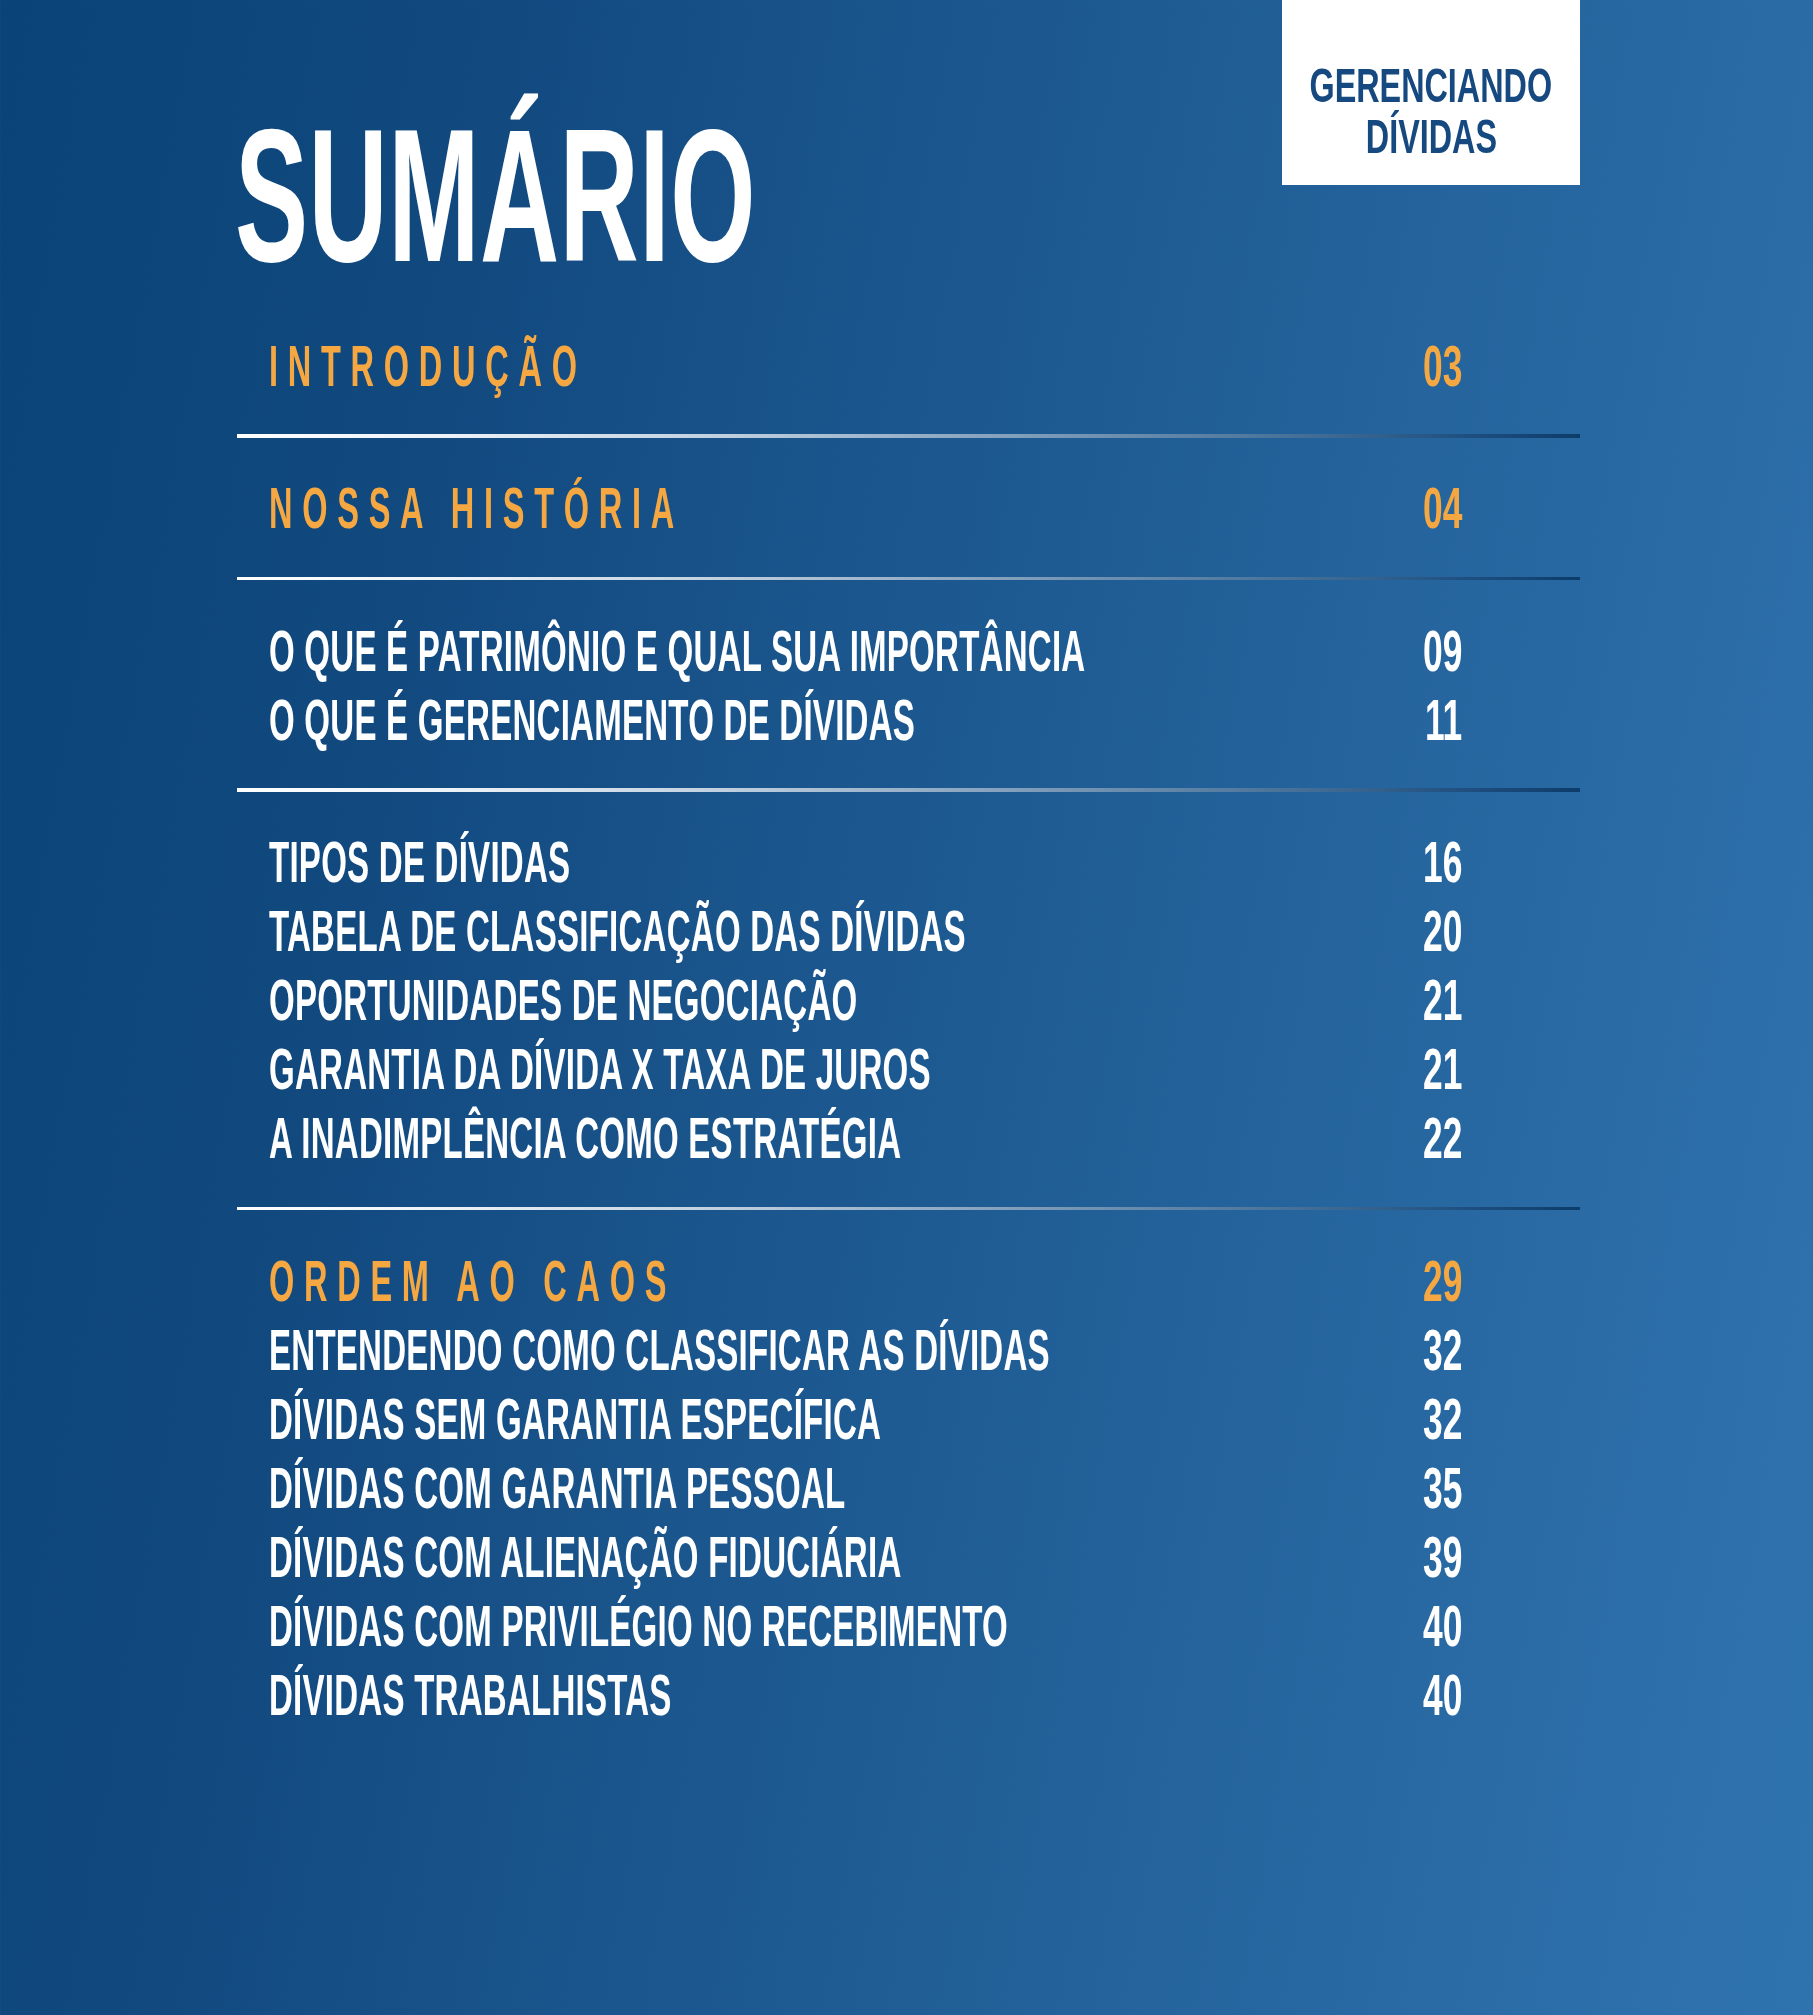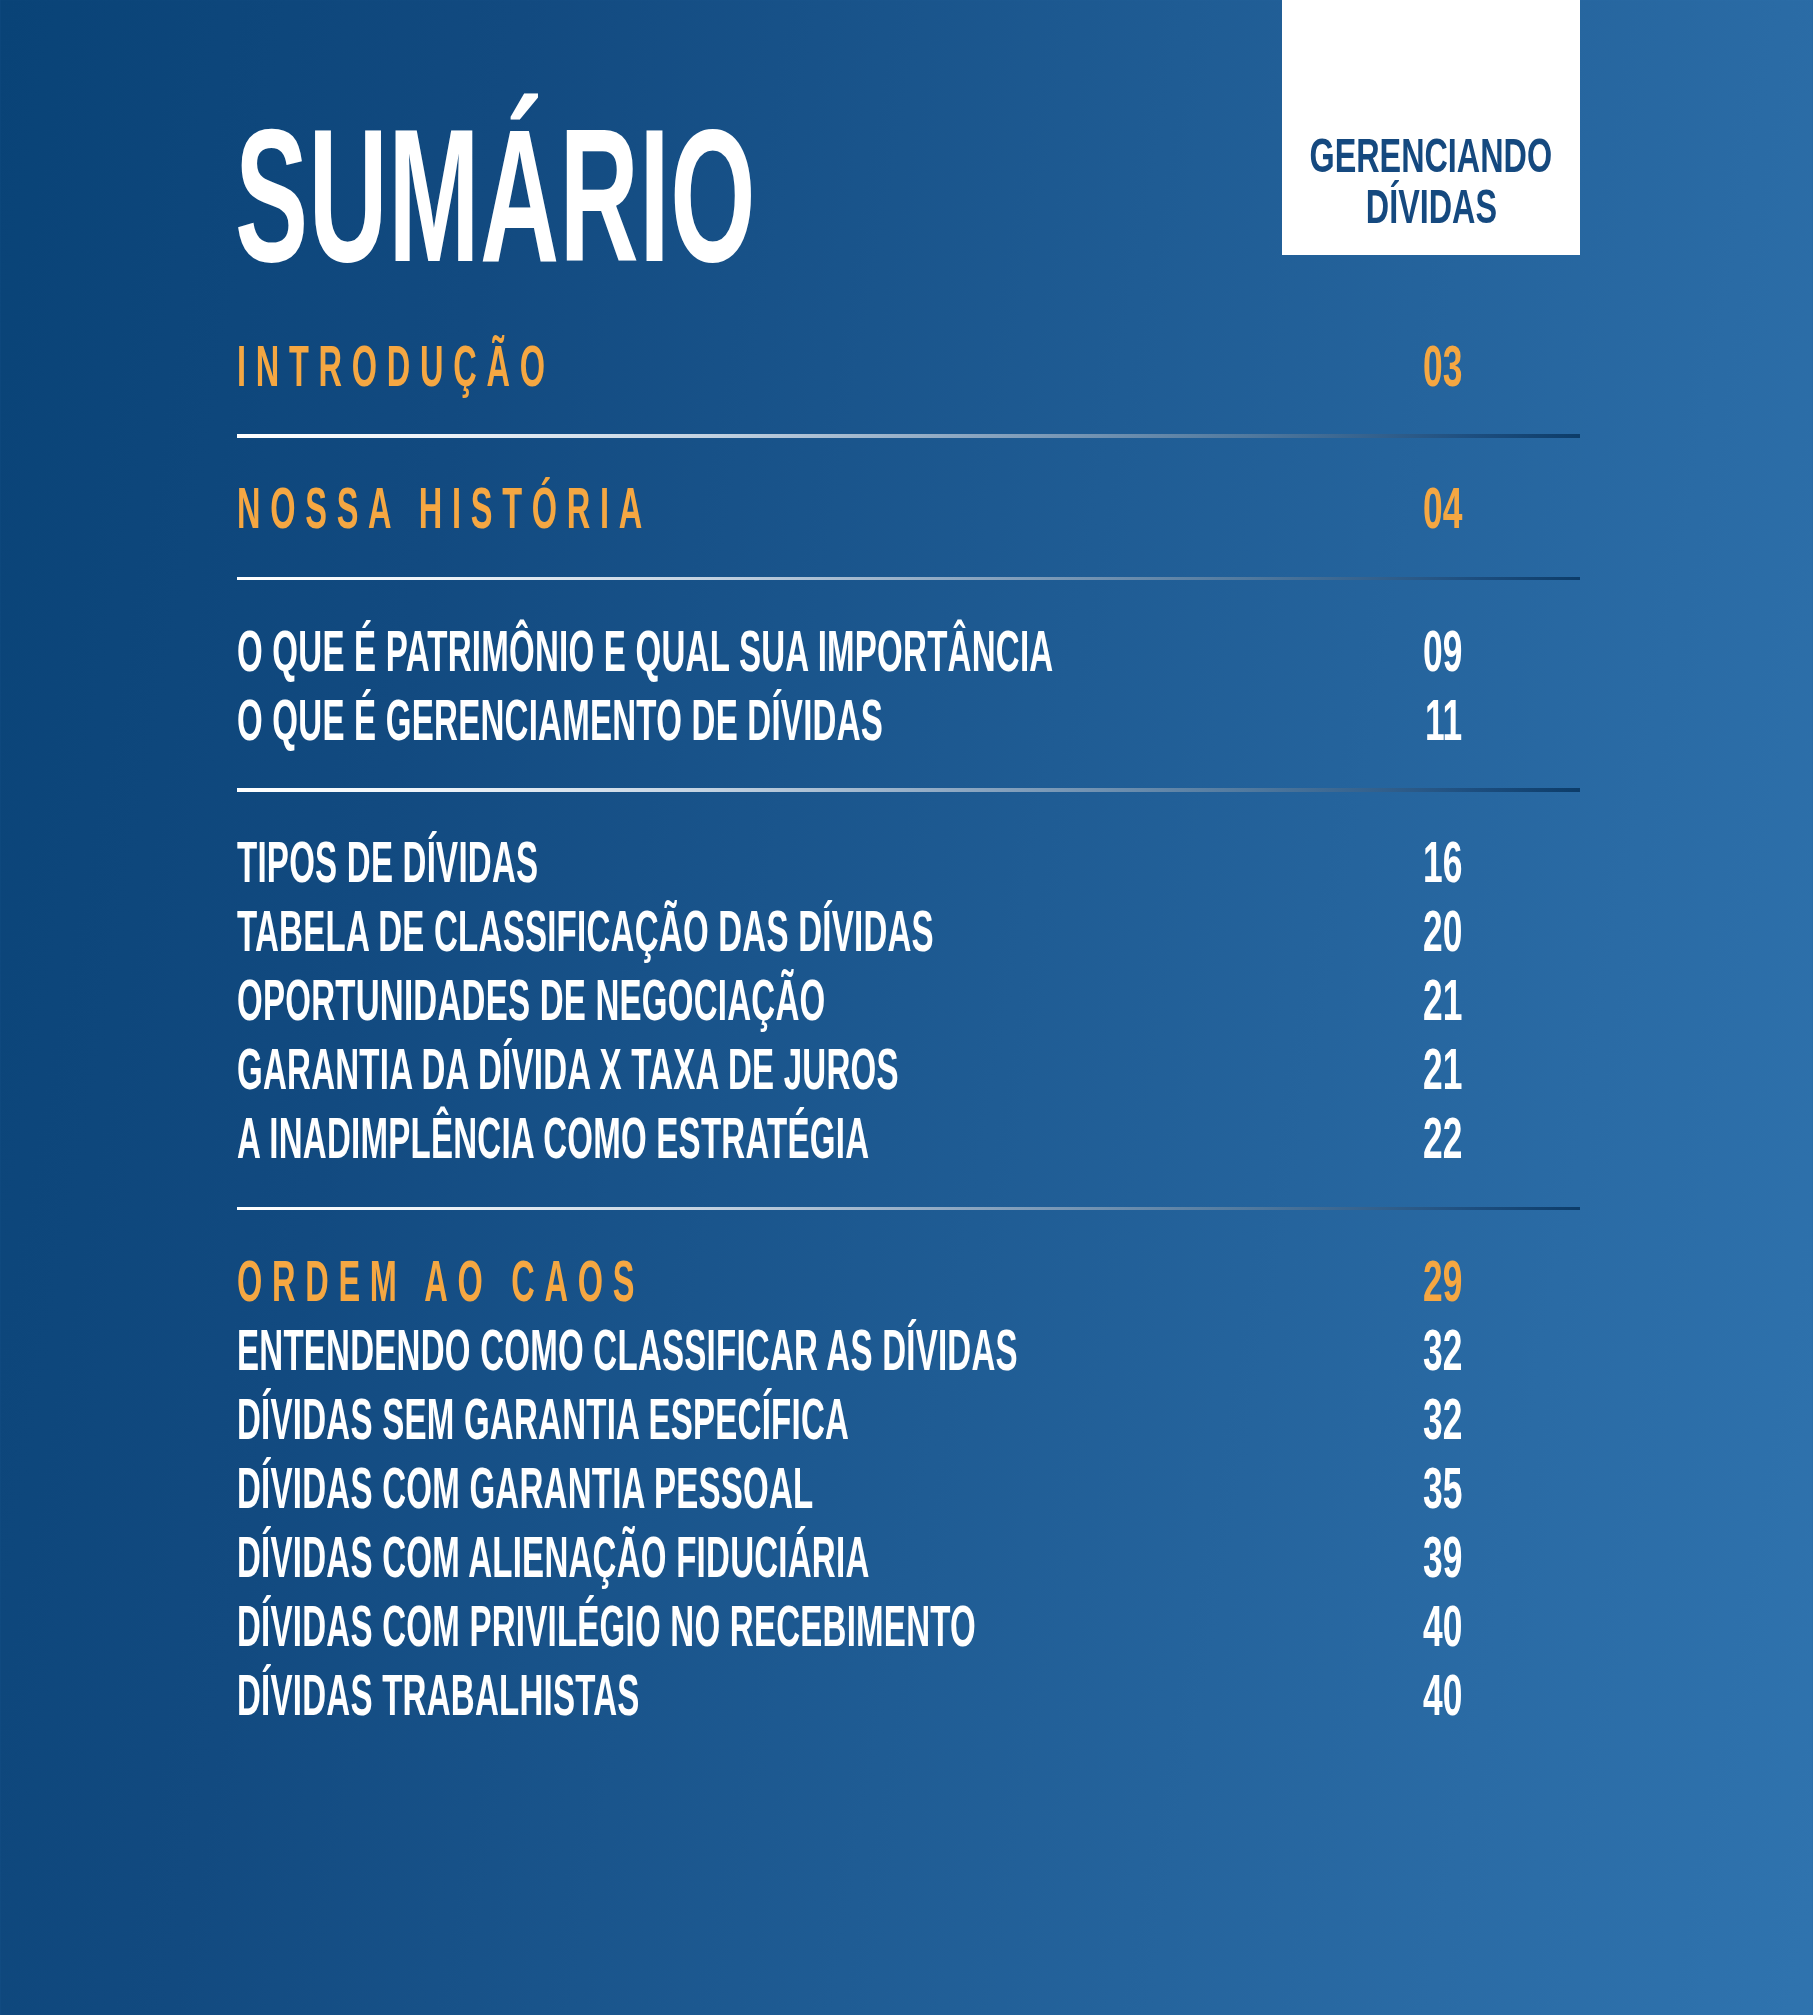--- a/index.html
+++ b/index.html
@@ -10,21 +10,21 @@
       var(--bg-left, #094377) 0%,
       #124a80 22%, #1f5c94 50%, #2a6ba5 75%,
       var(--bg-right, #3278b4) 100%);
     font-family: "Liberation Sans", "DejaVu Sans", sans-serif;
     font-weight: 700;
   }
 
   
   .badge {
     position: absolute; left: 1282px; top: 0;
-    width: 298px; height: 255px;
+    width: 298px; height: 185px;
     background: var(--badge-bg, #ffffff);
     display: flex; flex-direction: column;
     justify-content: flex-end; align-items: center;
     padding-bottom: 23.4px; box-sizing: border-box;
   }
   .badge-line {
     font-size: 49px; line-height: 1.04;
     color: var(--badge-text, #15497f);
     transform: scaleX(0.66); white-space: nowrap;
   }
@@ -33,21 +33,21 @@
   .title {
     position: absolute; left: 235px; top: 101px; margin: 0;
     font-size: 189px; line-height: 1; font-weight: 700;
     color: #ffffff; white-space: nowrap;
     transform: scaleX(0.58); transform-origin: 0 0;
     letter-spacing: 0.8px;
   }
 
   
   #toc { position: absolute; left: 237px; top: 331px; width: 1343px; }
-  .toc-row { position: relative; height: 69px; }
+  .toc-row { position: relative; height: 69px; margin-left: 32px; }
   .txt {
     position: absolute; left: 0; top: 50%;
     white-space: nowrap; display: inline-block;
     transform-origin: 0 50%;
   }
   .item-label {
     font-size: 57px; color: var(--item-color, #ffffff);
     letter-spacing: 0.4px;
     transform: translateY(-50%) scaleX(0.58);
   }

